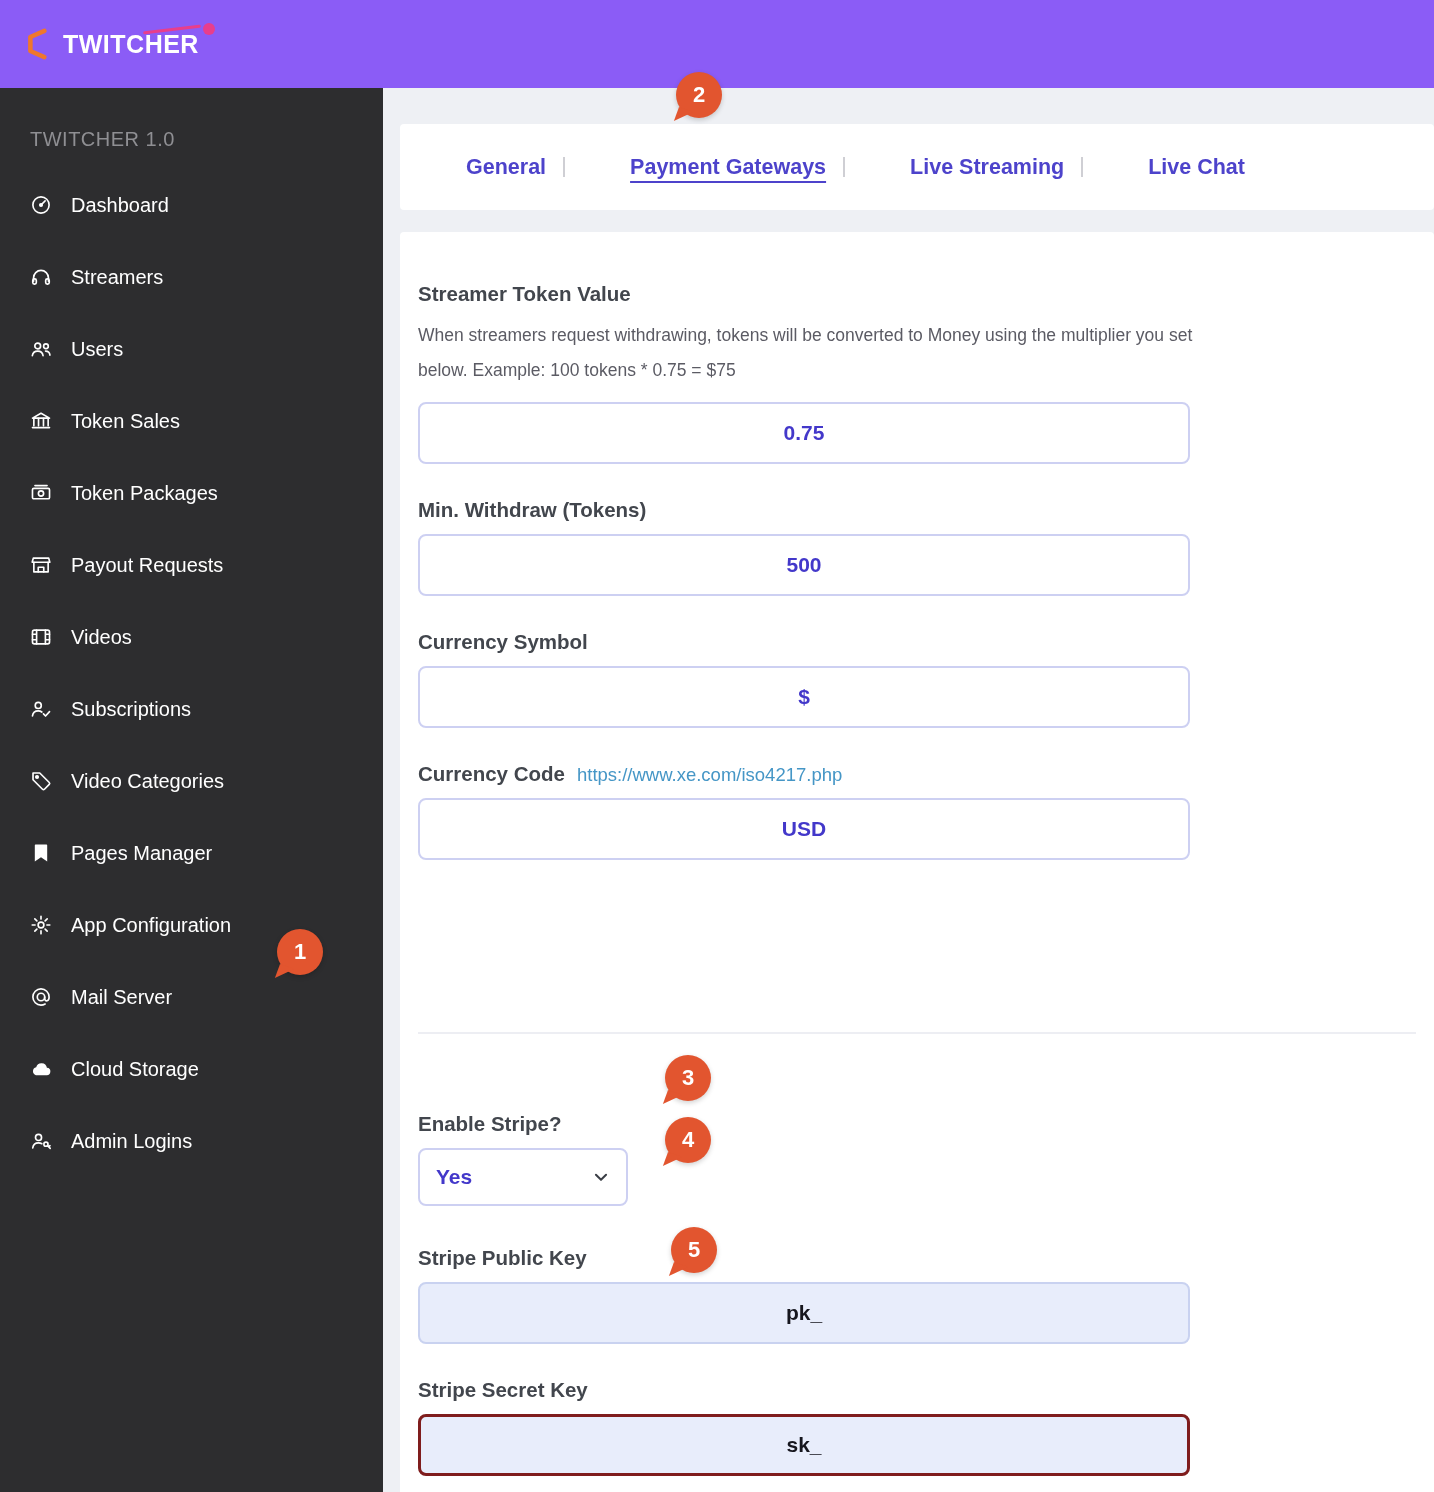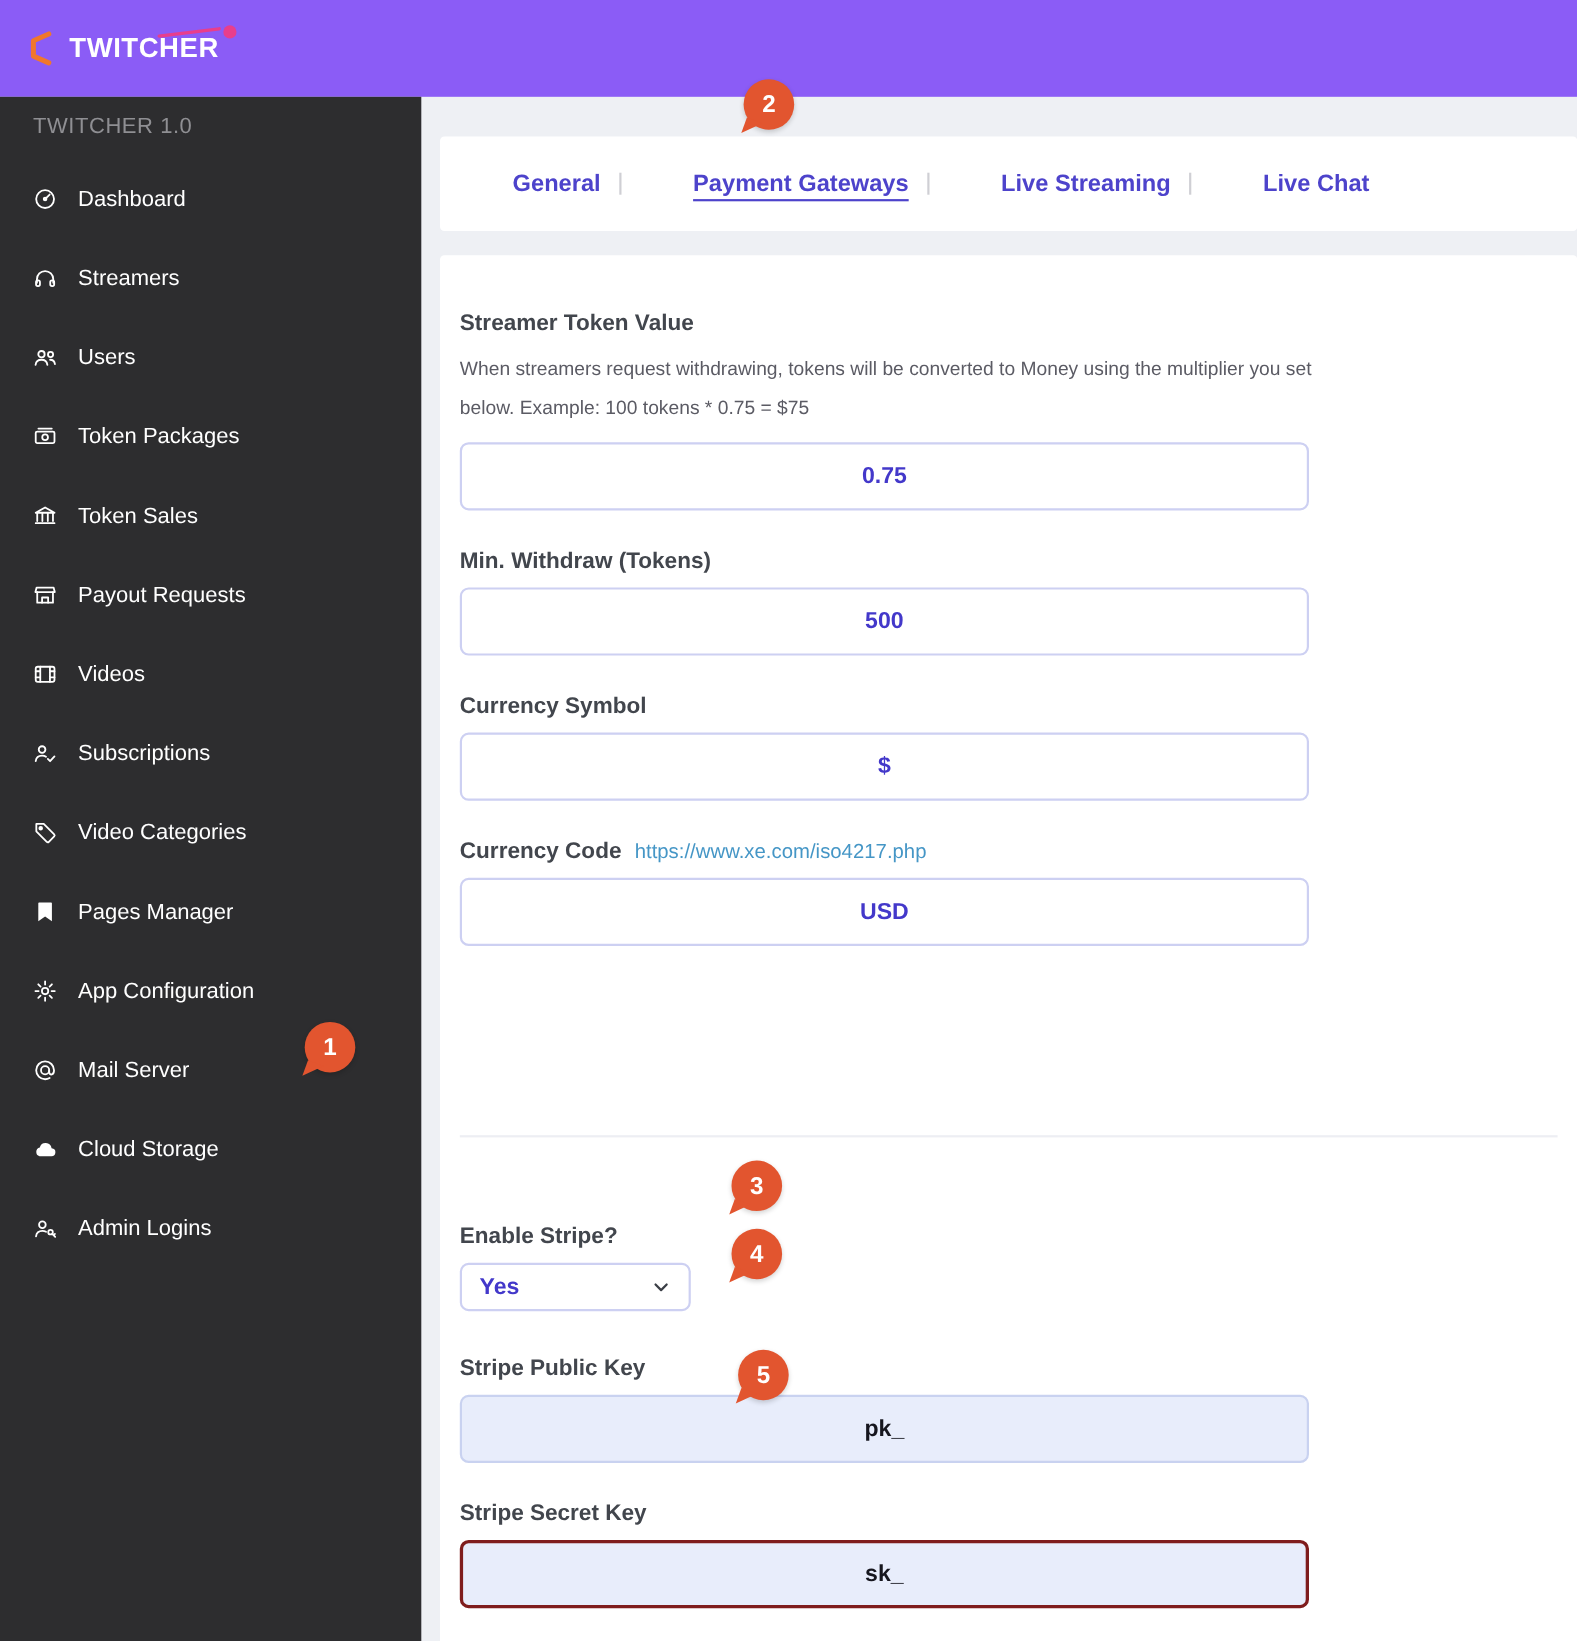--- a/index.html
+++ b/index.html
@@ -8,21 +8,21 @@
 
   
   .topbar { position:absolute; top:0; left:0; width:1434px; height:88px; background:#8b5cf6;
             display:flex; align-items:center; padding-left:26px; }
   .logo { display:flex; align-items:center; gap:9px; position:relative; }
   .logo-text { color:#ffffff; font-size:25px; font-weight:800; letter-spacing:.5px; }
   .pink-dot { position:absolute; right:-16px; top:-7px; width:12px; height:12px; border-radius:50%; background:#e83e8c; }
   .pink-line { position:absolute; right:-2px; top:-2px; width:58px; height:3px; background:#e83e8c; border-radius:2px; transform:rotate(-7deg); }
 
   
-  .sidebar { position:absolute; top:88px; left:0; width:383px; height:1404px; background:#2d2d2f; }
+  .sidebar { position:absolute; top:88px; left:0; width:383px; height:1404px; background:#2d2d2f; padding-top:24px; }
   .side-heading { color:#8f8f93; font-size:20px; padding:0 30px; margin:16px 0 18px; letter-spacing:.5px; }
   .side-item { height:72px; display:flex; align-items:center; gap:19px; padding:0 30px; color:#fff; font-size:20px; cursor:pointer; }
   .side-item .icon { width:22px; height:22px; display:flex; align-items:center; justify-content:center; }
 
   
   .main { position:absolute; top:88px; left:383px; width:1051px; height:1404px; padding:36px 0 0 17px; }
   .card { background:#ffffff; border-radius:4px; }
   .tabs-card { height:86px; display:flex; align-items:center; padding:0 18px; }
   .tab { color:#4d43cb; font-size:21.5px; font-weight:700; cursor:pointer; white-space:nowrap;margin-left:48px; }
   .tab.active { text-decoration:underline; text-underline-offset:7px; }
@@ -35,21 +35,21 @@
   .desc span { display:block; }
   .text-input { display:block; width:772px; height:62px; border:2px solid #cdd0f2; border-radius:8px;
                 font-family:"Liberation Sans", sans-serif; font-size:21px; font-weight:700; color:#4338ca;
                 padding:4px 18px; background:#fff; outline:none;text-align:center; }
   .key-input { background:#e8edfb; color:#16161e; border-color:#c9d2f0; }
   .secret { border:3px solid #7f1d1d; }
   .inline-link { color:#4596c6; font-weight:400; font-size:18.5px; text-decoration:none; margin-left:12px; cursor:pointer; }
   .divider { border:none; border-top:2px solid #edeef3; margin:172px 0 0 0; }
 
   .stripe-label { margin-top:78px; }
-  .select { width:210px; height:44px; border:2px solid #cdd0f2; border-radius:8px; display:flex; align-items:center;
+  .select { width:210px; height:58px; border:2px solid #cdd0f2; border-radius:8px; display:flex; align-items:center;
             justify-content:space-between; padding:0 16px; color:#4338ca; font-size:21px; font-weight:700;
             cursor:pointer; background:#fff; margin-top:2px;text-align:right; }
   .pk-label { margin-top:40px; }
 
   
   .marker { position:absolute; width:46px; height:46px; border-radius:50%; background:#e2552f; color:#fff;
             font-size:22px; font-weight:700; display:flex; align-items:center; justify-content:center; z-index:50;
             box-shadow:0 2px 5px rgba(0,0,0,.18); }
   .marker::after { content:""; position:absolute; left:0px; bottom:-6px; width:0; height:0;
                    border-top:15px solid #e2552f; border-right:15px solid transparent; transform:rotate(20deg); }
@@ -114,36 +114,36 @@
             <circle cx="11.6" cy="6" r="1.7"></circle>
             <path d="M11.3 9.5c1.8 0 3 1.1 3.2 2.9"></path>
           </svg>
       </span>
       <span>Users</span>
     </div>
 
     <div class="side-item">
       <span class="icon">
         <svg class="ic" width="22" height="22" viewBox="0 0 16 16">
+            <path d="M1.8 5.9L8 2.4l6.2 3.5z"></path>
+            <path d="M2.8 6v5.4M6.2 6v5.4M9.8 6v5.4M13.2 6v5.4M1.8 12.8h12.4"></path>
+          </svg>
+      </span>
+      <span>Token Sales</span>
+    </div>
+
+    <div class="side-item">
+      <span class="icon">
+        <svg class="ic" width="22" height="22" viewBox="0 0 16 16">
             <rect x="1.8" y="4.6" width="12.4" height="7.6" rx="1"></rect>
             <circle cx="8" cy="8.4" r="1.9"></circle>
             <path d="M3.6 2.6h8.8"></path>
           </svg>
       </span>
       <span>Token Packages</span>
-    </div>
-
-    <div class="side-item">
-      <span class="icon">
-        <svg class="ic" width="22" height="22" viewBox="0 0 16 16">
-            <path d="M1.8 5.9L8 2.4l6.2 3.5z"></path>
-            <path d="M2.8 6v5.4M6.2 6v5.4M9.8 6v5.4M13.2 6v5.4M1.8 12.8h12.4"></path>
-          </svg>
-      </span>
-      <span>Token Sales</span>
     </div>
 
     <div class="side-item">
       <span class="icon">
         <svg class="ic" width="22" height="22" viewBox="0 0 16 16">
             <path d="M2.4 3h11.2l.8 3H1.6z"></path>
             <path d="M2.8 6v7h10.4V6"></path>
             <path d="M6 13V9.6h4V13"></path>
           </svg>
       </span>

